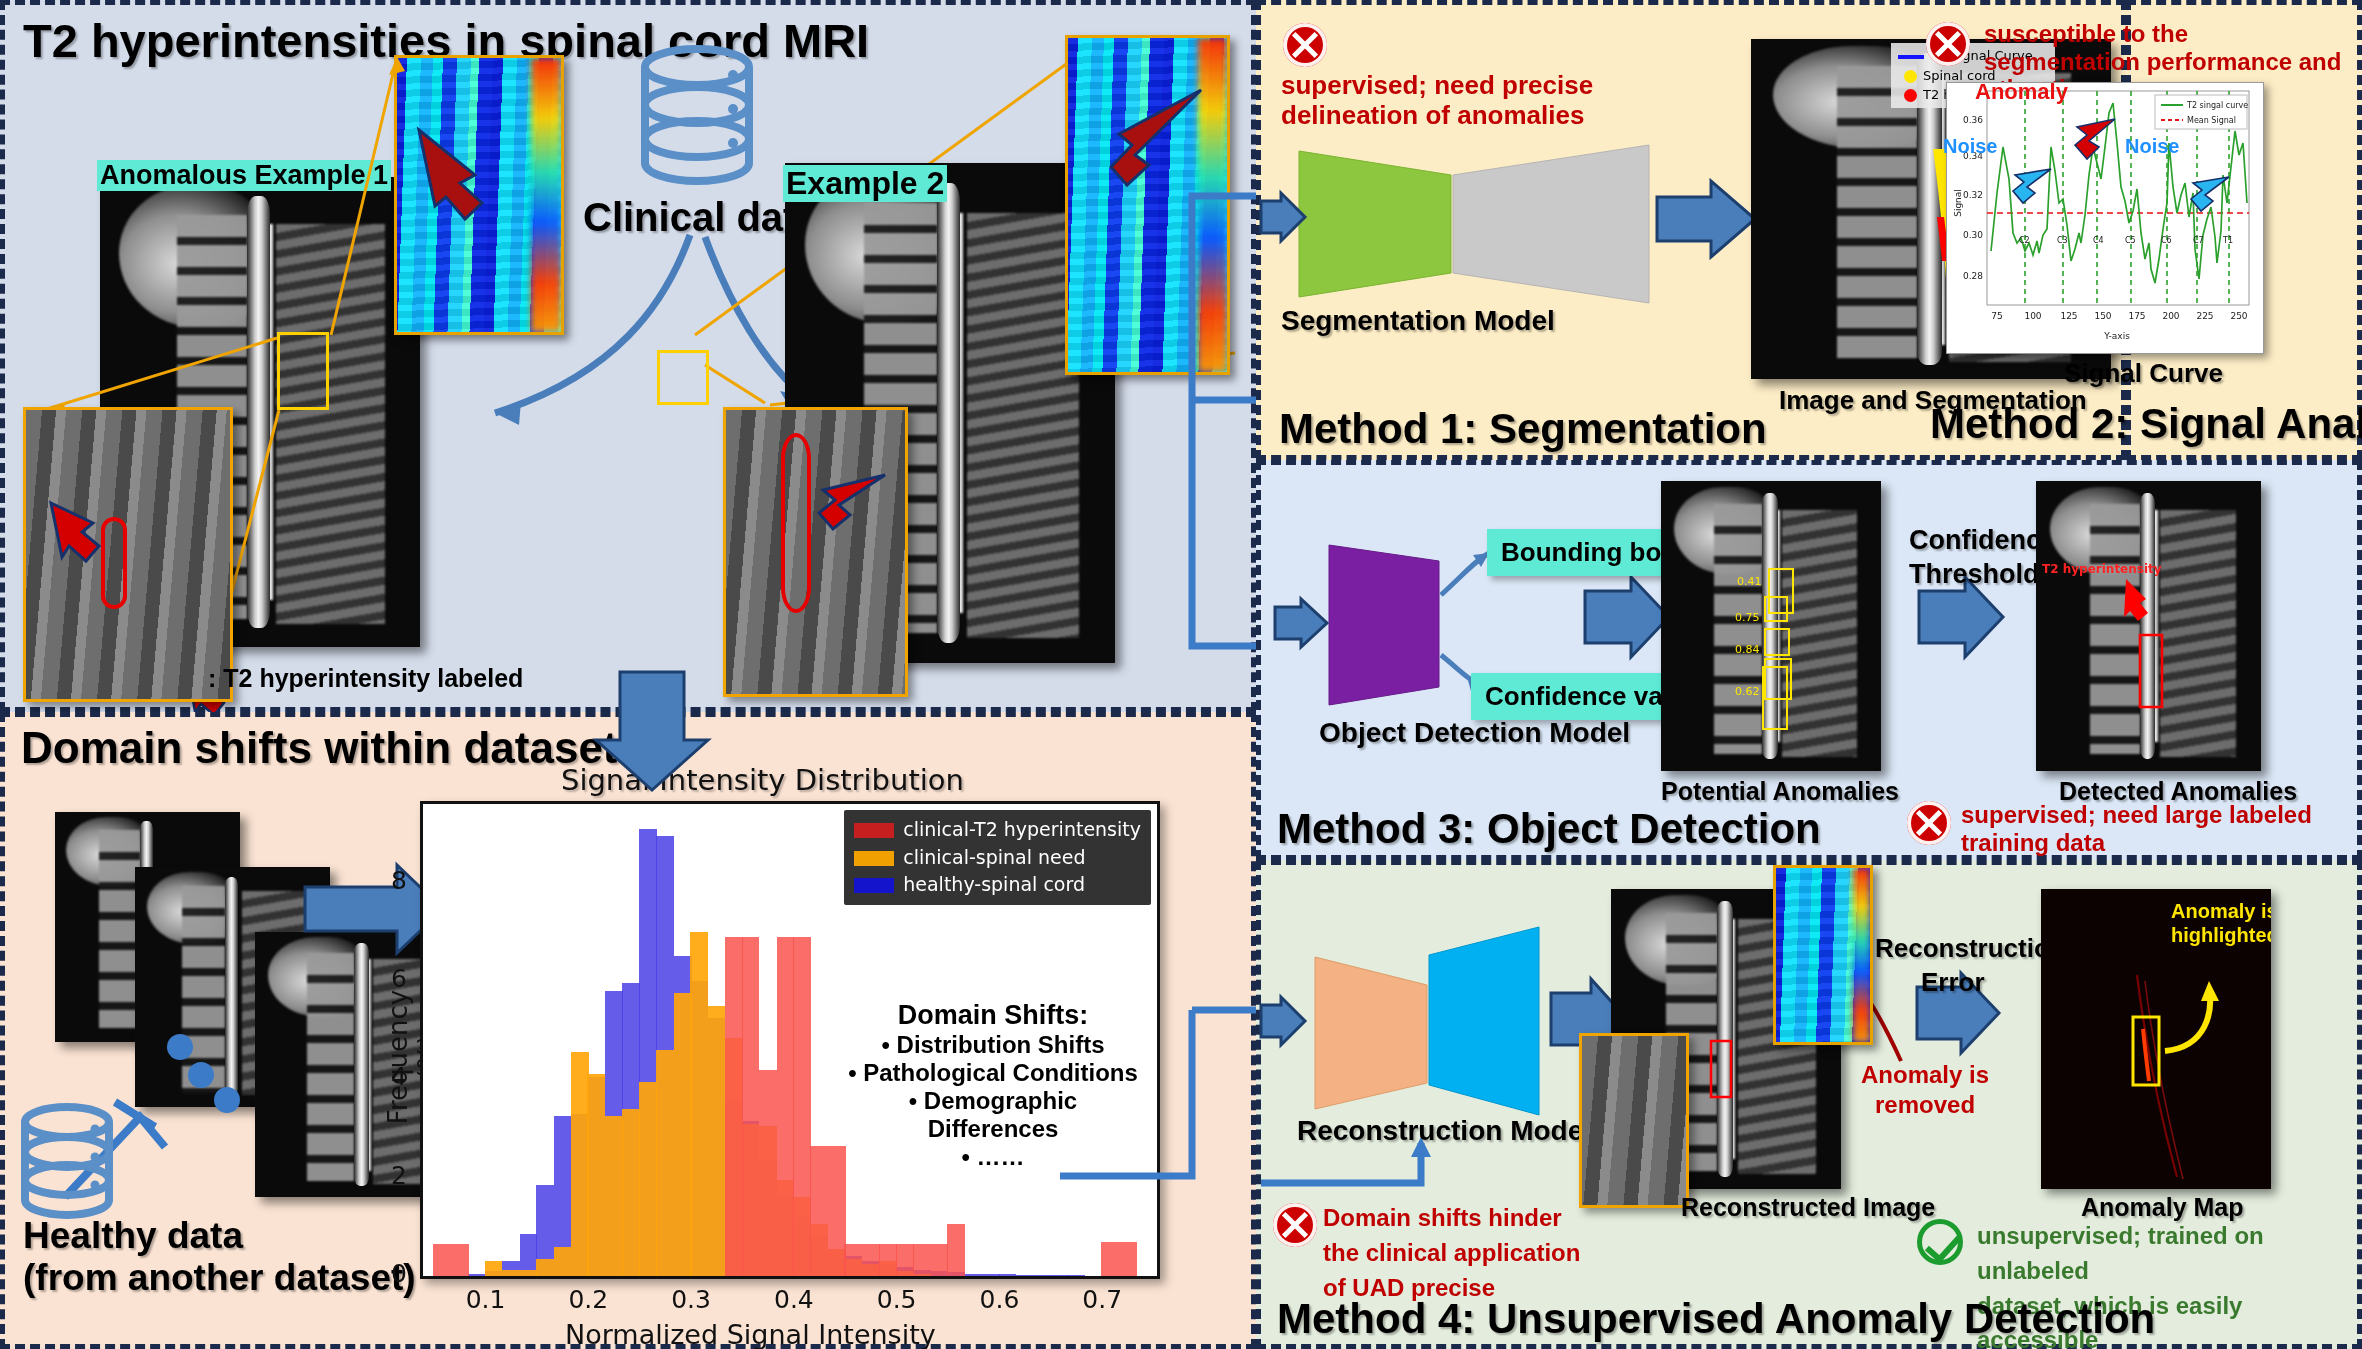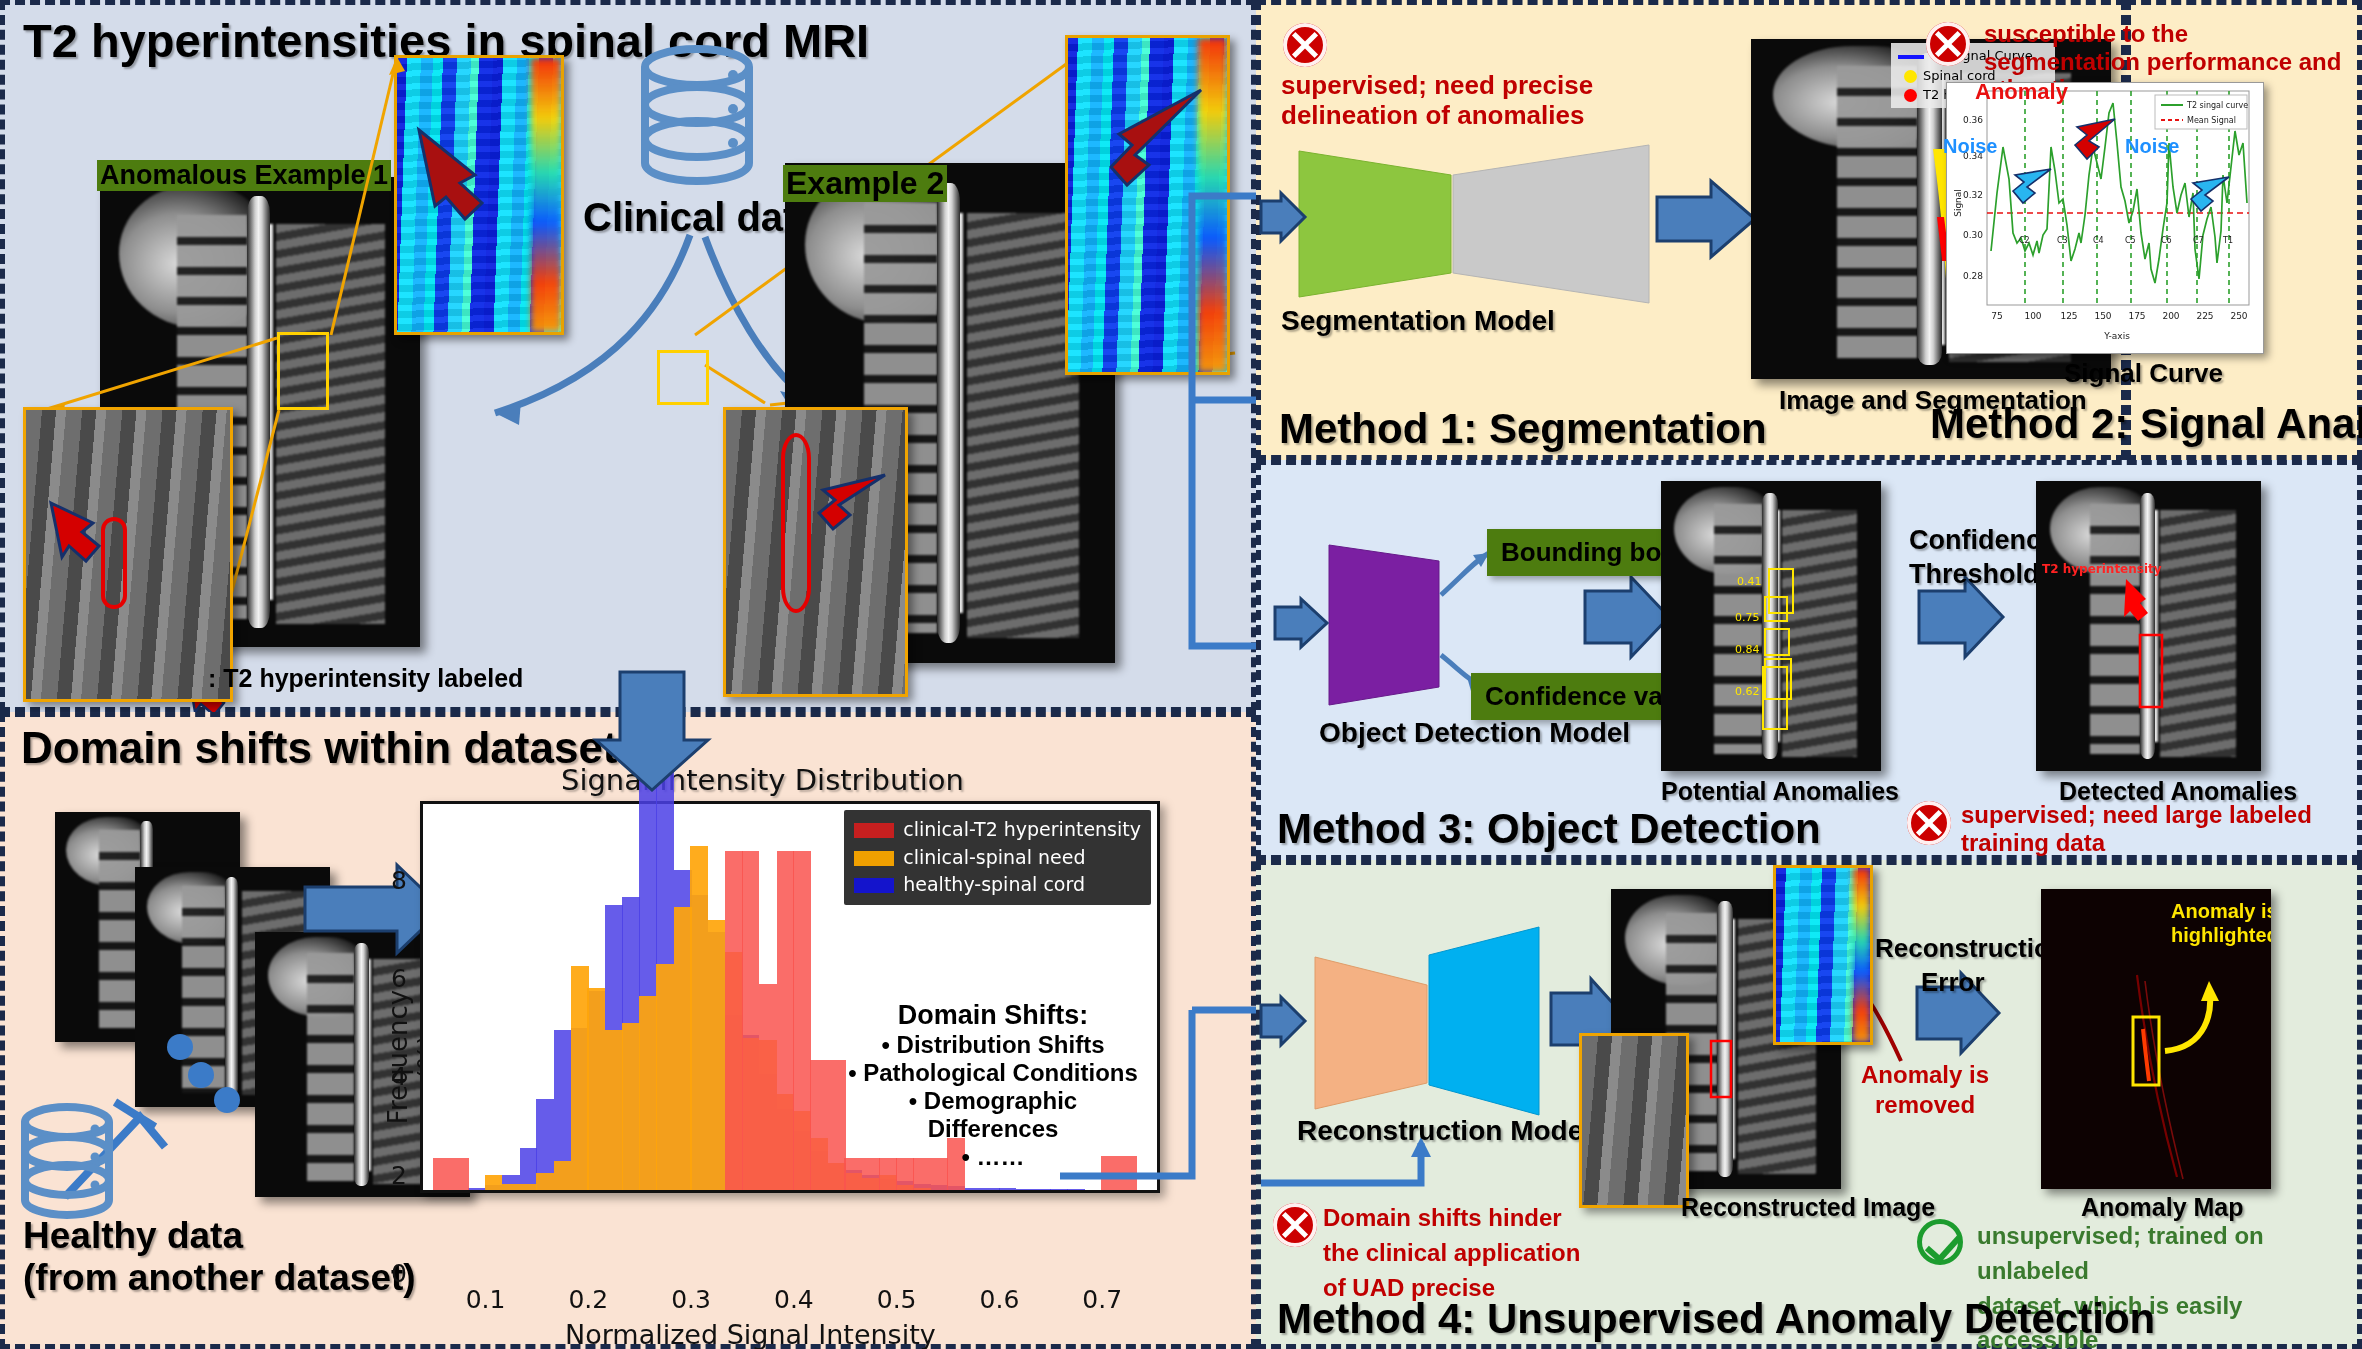--- a/index.html
+++ b/index.html
@@ -46,21 +46,21 @@
       repeating-linear-gradient(92deg,
         #0a1fe0 0 10px,#0fe3ff 10px 24px,#10b4ff 24px 36px,#00e9f6 36px 46px,
         #0b3cf0 46px 60px,#1ad4ff 60px 74px,#43ffd8 74px 82px,#0a27e8 82px 96px);
   }
   .heat::after{content:"";position:absolute;right:0;top:0;width:18%;height:100%;
      background:linear-gradient(180deg,#ff2e00,#ffd400 22%,#27e0b0 42%,#0b5cff 60%,#ff4000 82%,#ff9b00);
      filter:blur(3px);opacity:.95;}
   .heat::before{content:"";position:absolute;left:0;top:0;width:100%;height:100%;
      background:repeating-linear-gradient(178deg,rgba(255,255,255,.06) 0 6px,rgba(0,0,0,.10) 6px 13px);}
 
-  .hl { position:absolute; background:#4d7c0f; color:#000; font-weight:bold; white-space:nowrap;
+  .hl { position:absolute; background:#5eead4; color:#000; font-weight:bold; white-space:nowrap;
         padding:0 3px; }
   .ybox { position:absolute; border:3px solid #ffd000; }
   .redoutline { position:absolute; border:4px solid #e60000; border-radius:50%/14%; }
   svg.ov { position:absolute; left:0; top:0; overflow:visible; pointer-events:none;}
 
   .note-red { position:absolute; color:#c00000; font-weight:bold; line-height:1.15; }
   .note-grn { position:absolute; color:#3a7a2e; font-weight:bold; line-height:1.2; }
 
   .xmark{ position:absolute; width:44px;height:44px;border-radius:50%;
      background:#cc0000; box-shadow:inset 0 0 0 4px #fff0f0;}
@@ -217,21 +217,21 @@
   </svg>
 
   <div class="ttl" style="left:18px; top:498px; font-size:37px;">Healthy data</div>
   <div class="ttl" style="left:18px; top:540px; font-size:37px;">(from another dataset)</div>
 
   <div class="axlbl" style="left:556px; top:46px; font-size:29px; text-shadow:2px 2px 2px rgba(0,0,0,.25);">Signal Intensity Distribution</div>
   <div class="axlbl" style="left:-17px; top:330px; font-size:26px; transform:rotate(-90deg); transform-origin:50% 50%;
               left:318px; top:310px; width:180px; text-align:center;">Frequency (%)</div>
   <div class="axlbl" style="left:560px; top:602px; font-size:27px;">Normalized Signal Intensity</div>
 
-  <div id="hist" style="left:415px; top:84px; width:740px; height:392px;">
+  <div id="hist" style="left:415px; top:84px; width:740px; height:478px;">
     <div id="hist-bars" style="position:absolute;inset:0;">
         <div class="bar" style="left: 45.2222px; width: 17.7639px; height: 2.45833px; background: rgb(75, 63, 230); opacity: 0.85;"></div>
         <div class="bar" style="left: 61.6667px; width: 17.7639px; height: 4.91667px; background: rgb(75, 63, 230); opacity: 0.85;"></div>
         <div class="bar" style="left: 79.1389px; width: 17.7639px; height: 14.75px; background: rgb(75, 63, 230); opacity: 0.85;"></div>
         <div class="bar" style="left: 96.6111px; width: 17.7639px; height: 41.7917px; background: rgb(75, 63, 230); opacity: 0.85;"></div>
         <div class="bar" style="left: 113.056px; width: 17.7639px; height: 90.9583px; background: rgb(75, 63, 230); opacity: 0.85;"></div>
         <div class="bar" style="left: 130.528px; width: 17.7639px; height: 159.792px; background: rgb(75, 63, 230); opacity: 0.85;"></div>
         <div class="bar" style="left: 148px; width: 17.7639px; height: 162.25px; background: rgb(75, 63, 230); opacity: 0.85;"></div>
         <div class="bar" style="left: 164.444px; width: 17.7639px; height: 199.125px; background: rgb(75, 63, 230); opacity: 0.85;"></div>
         <div class="bar" style="left: 181.917px; width: 17.7639px; height: 285.167px; background: rgb(75, 63, 230); opacity: 0.85;"></div>

